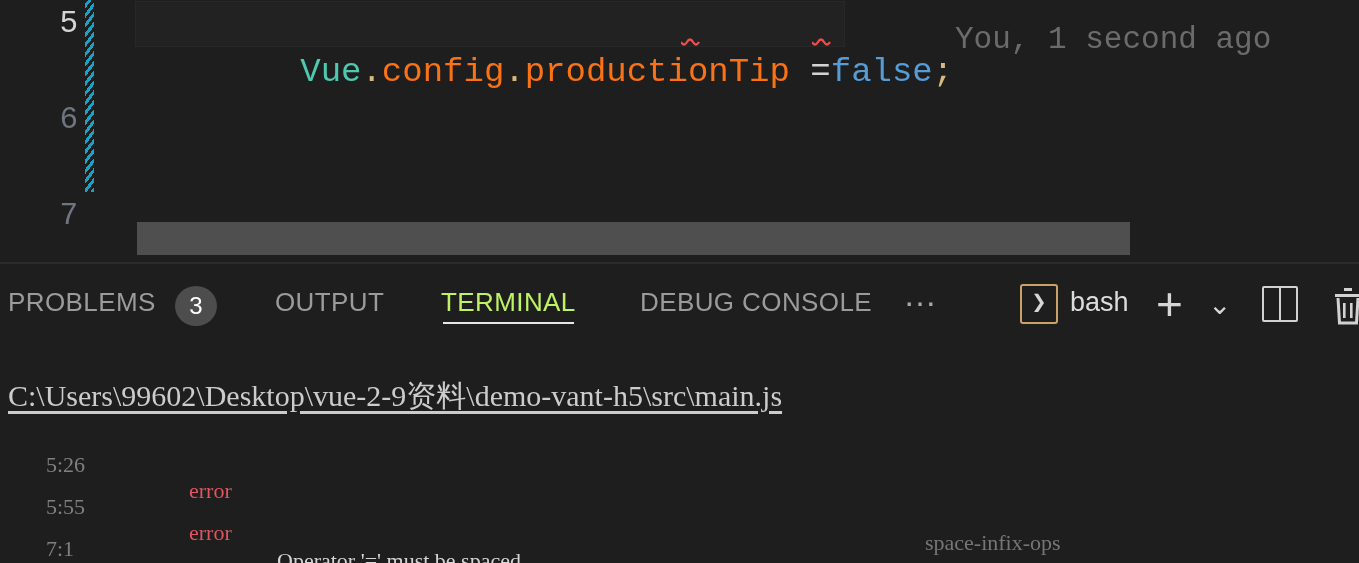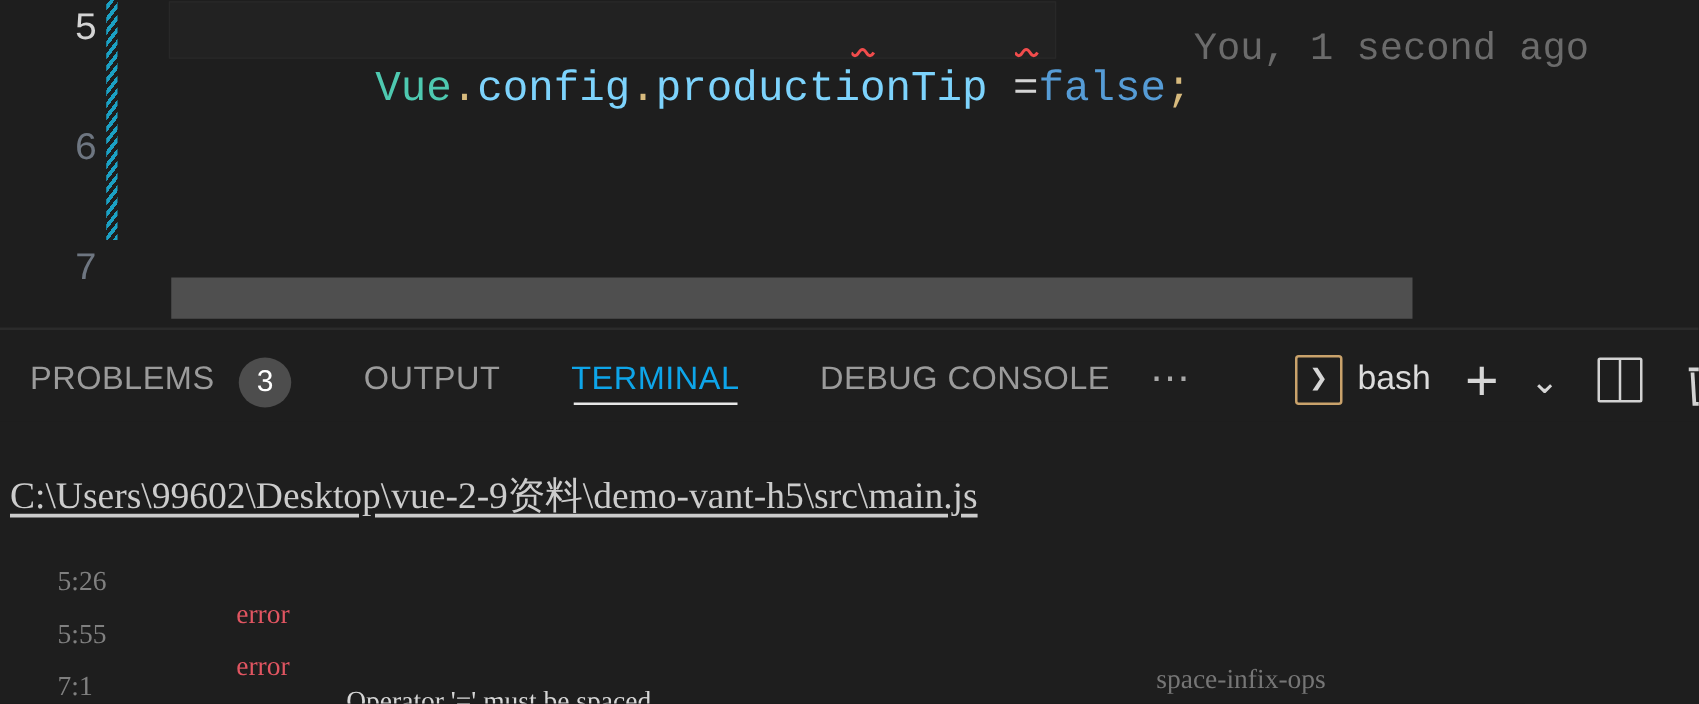--- a/index.html
+++ b/index.html
@@ -76,21 +76,21 @@
     position: absolute;
     left: 135px;
     top: 1px;
     height: 46px;
     border: 1px solid #282828;
     background: #222222;
   }
 
   .tok-class   { color: #4ec9b0; }
   .tok-dot     { color: #d7ba7d; }
-  .tok-prop    { color: #7dd3fc; }
+  .tok-prop    { color: #f97316; }
   .tok-op      { color: #d4d4d4; }
   .tok-keyword { color: #569cd6; }
   .tok-semi    { color: #d7ba7d; }
 
   .blame {
     position: absolute;
     top: 16px;
     height: 48px;
     line-height: 48px;
     font-family: "Liberation Mono", monospace;
@@ -122,40 +122,39 @@
     background: #2b2b2b;
   }
 
   
   .panel {
     position: absolute;
     left: 0; top: 264px;
     width: 1108px;
     height: 299px;
     background: #1e1e1e;
-    padding-left: 16px;
   }
 
   .panel-header {
     position: relative;
     height: 73px;
     width: 1359px;
   }
 
   .tab {
     position: absolute;
     top: 0;
     height: 73px;
     line-height: 76px;
     font-size: 26px;
     letter-spacing: 0.4px;
     color: #9b9b9b;
     white-space: nowrap;
   }
-  .tab.active { color: #0ea5e9; }
+  .tab.active { color: #bef264; }
   .tab.active::after {
     content: "";
     position: absolute;
     left: 2px; right: 2px;
     bottom: 13px;
     height: 2px;
     background: #e7e7e7;
   }
 
   .badge {

